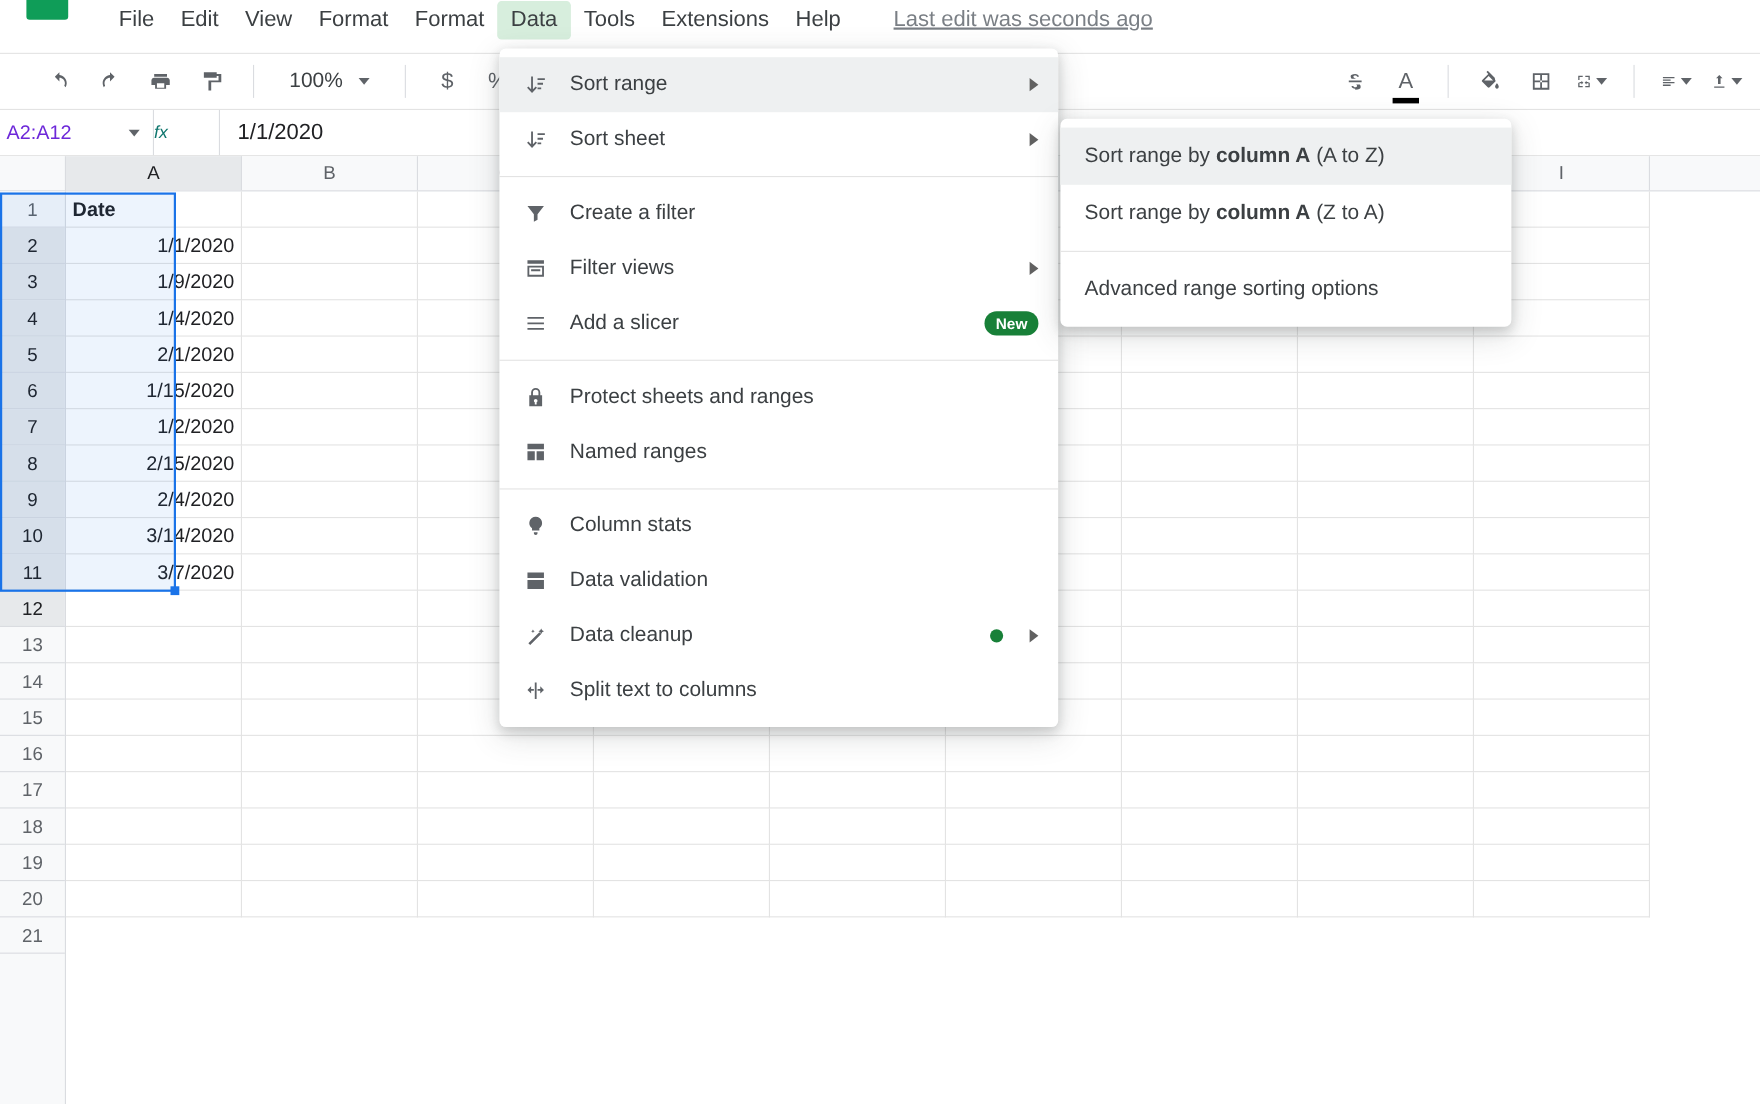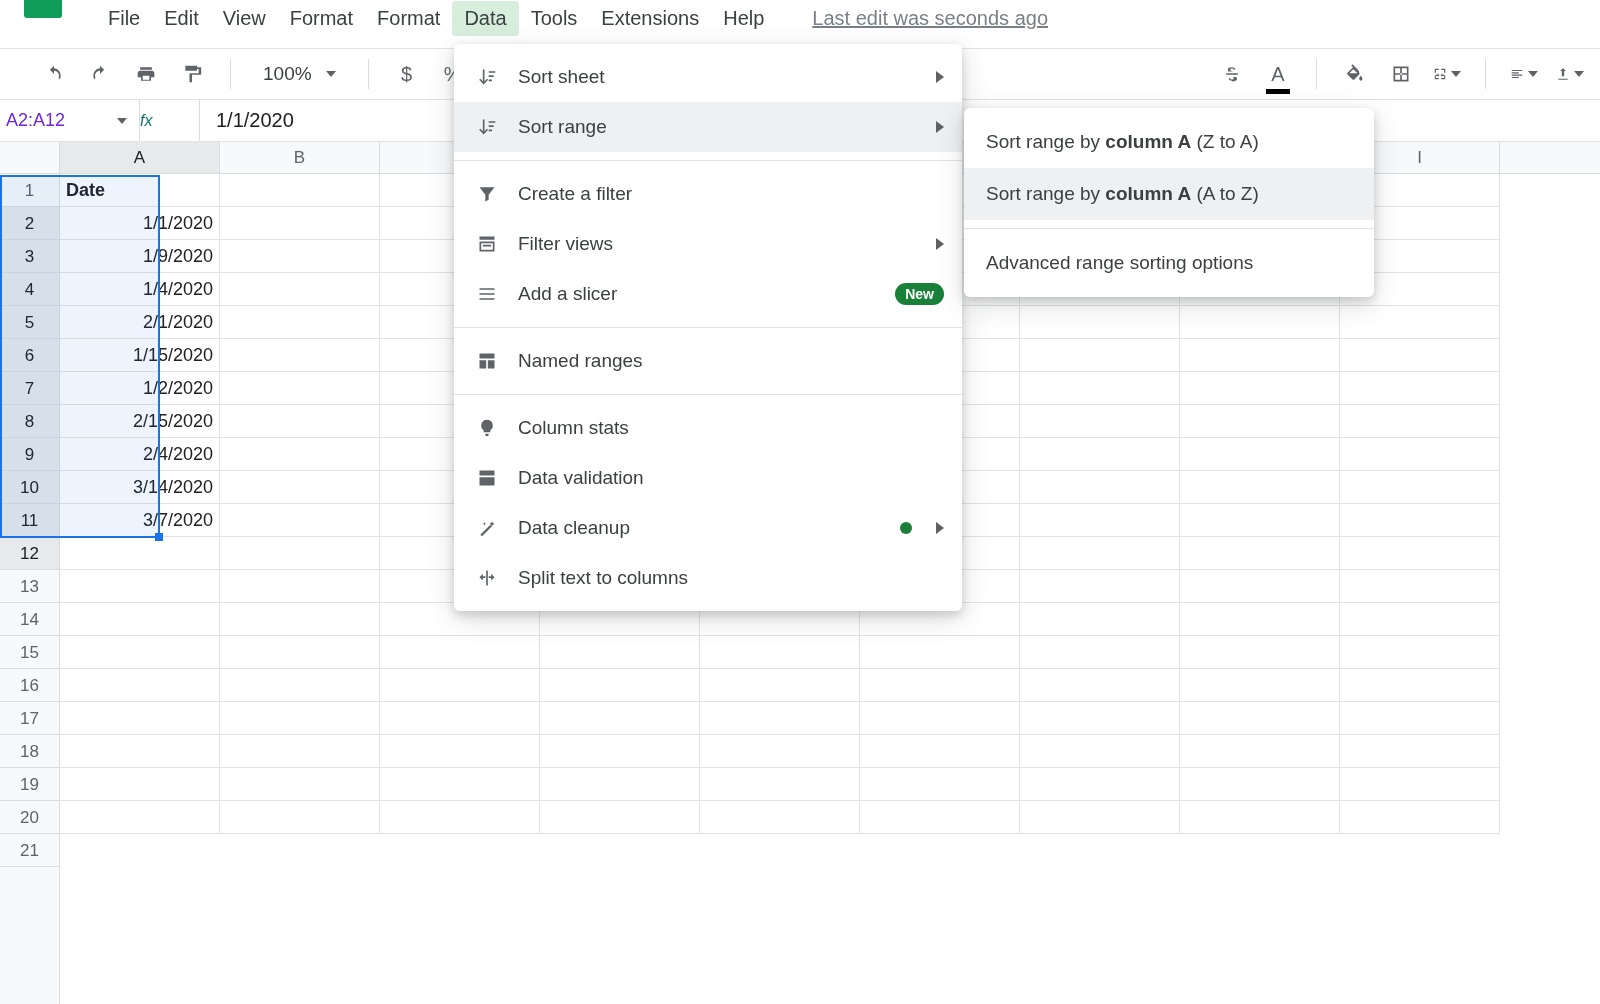--- a/index.html
+++ b/index.html
@@ -428,38 +428,38 @@
         <div class="cell"></div>
         <div class="cell"></div>
       </div>
     </div>
   <div class="selection" id="selection" style="left: 0px; top: 33px; width: 160px; height: 363px;">
       <div class="handle"></div>
     </div>
 </div>
 
 <div class="menu data-menu" id="data-menu">
+    <div class="mi hover">
+      <span class="ic">
+        <svg class="ic18" viewBox="0 0 24 24">
+          <path d="M7 3v14l-3-3-1.4 1.4L8 21l5.4-5.6L12 14l-3 3V3H7zm7 2h8v2h-8zm0 5h6v2h-6zm0 5h4v2h-4z"></path>
+        </svg>
+      </span>
+      <span>Sort range</span>
+      <div class="arrow"></div>
+    </div>
     <div class="mi">
       <span class="ic">
         <svg class="ic18" viewBox="0 0 24 24">
           <path d="M7 3v14l-3-3-1.4 1.4L8 21l5.4-5.6L12 14l-3 3V3H7zm7 2h8v2h-8zm0 5h6v2h-6zm0 5h4v2h-4z"></path>
         </svg>
       </span>
       <span>Sort sheet</span>
       <div class="arrow"></div>
     </div>
-    <div class="mi hover">
-      <span class="ic">
-        <svg class="ic18" viewBox="0 0 24 24">
-          <path d="M7 3v14l-3-3-1.4 1.4L8 21l5.4-5.6L12 14l-3 3V3H7zm7 2h8v2h-8zm0 5h6v2h-6zm0 5h4v2h-4z"></path>
-        </svg>
-      </span>
-      <span>Sort range</span>
-      <div class="arrow"></div>
-    </div>
     <div class="divider"></div>
     <div class="mi">
       <span class="ic">
         <svg class="ic18" viewBox="0 0 24 24">
           <path d="M3 4h18l-7 9v6l-4 2v-8L3 4z"></path>
         </svg>
       </span>
       <span>Create a filter</span>
     </div>
     <div class="mi">
@@ -474,20 +474,28 @@
     <div class="mi">
       <span class="ic">
         <svg class="ic18" viewBox="0 0 24 24">
           <path d="M3 5h18v2H3zM3 11h18v2H3zM3 17h18v2H3z"></path>
         </svg>
       </span>
       <span>Add a slicer</span>
       <div class="badge">New</div>
     </div>
     <div class="divider"></div>
+    <div class="mi">
+      <span class="ic">
+        <svg class="ic18" viewBox="0 0 24 24">
+          <path d="M12 2a5 5 0 00-5 5v3H5v12h14V10h-2V7a5 5 0 00-5-5zm-3 5a3 3 0 016 0v3H9V7zm3 7a2 2 0 012 2c0 .7-.4 1.4-1 1.7V20h-2v-2.3c-.6-.3-1-1-1-1.7a2 2 0 012-2z"></path>
+        </svg>
+      </span>
+      <span>Protect sheets and ranges</span>
+    </div>
     <div class="mi">
       <span class="ic">
         <svg class="ic18" viewBox="0 0 24 24">
           <path d="M3 3h18v6H3zM3 11h8v10H3zm10 0h8v10h-8z"></path>
         </svg>
       </span>
       <span>Named ranges</span>
     </div>
     <div class="divider"></div>
     <div class="mi">
@@ -520,23 +528,23 @@
       <span class="ic">
         <svg class="ic18" viewBox="0 0 24 24">
           <path d="M11 3h2v18h-2zM3 11l4-4v3h3v2H7v3l-4-4zm18 0l-4-4v3h-3v2h3v3l4-4z"></path>
         </svg>
       </span>
       <span>Split text to columns</span>
     </div>
   </div>
 
 <div class="menu sub-menu" id="sub-menu">
-    <div class="mi">
-      <span>Sort range by <strong>column A</strong> (Z to A)</span>
-    </div>
     <div class="mi hover">
       <span>Sort range by <strong>column A</strong> (A to Z)</span>
     </div>
+    <div class="mi">
+      <span>Sort range by <strong>column A</strong> (Z to A)</span>
+    </div>
     <div class="divider"></div>
     <div class="mi">
       <span>Advanced range sorting options</span>
     </div>
   </div>
 
 </body></html>

